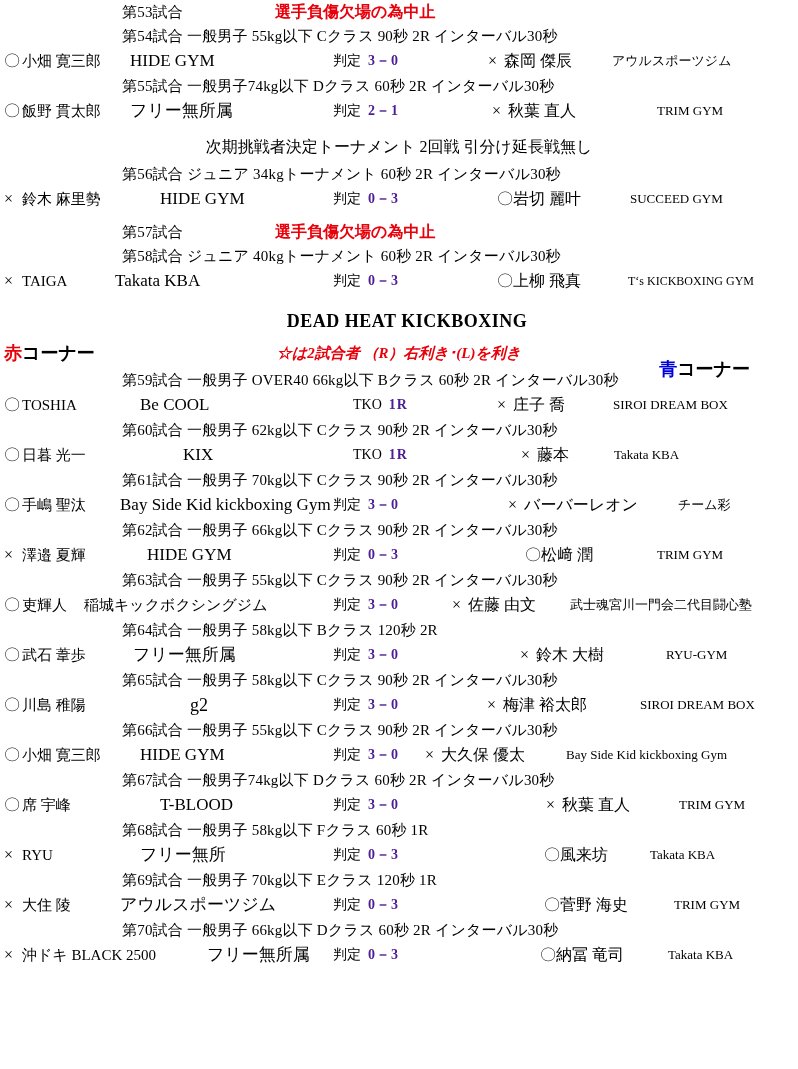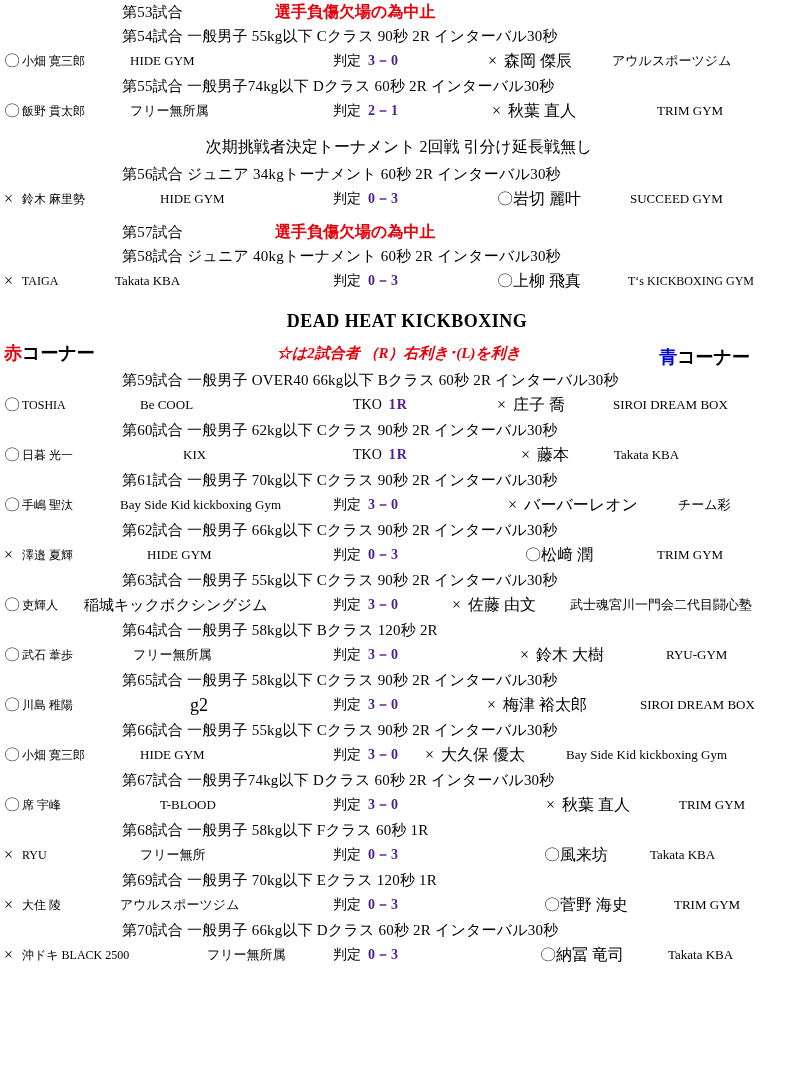--- a/index.html
+++ b/index.html
@@ -34,26 +34,26 @@
     height:26px;
     line-height:26px;
     white-space:nowrap;
   }
   .mark{
     position:absolute;left:4px;top:0;
     font-size:16px;
   }
   .red-name{
     position:absolute;left:22px;top:0;
-    font-size:12px;
+    font-size:15px;
   }
   .red-gym{
     position:absolute;
     top:0;
-    font-size:13px;
+    font-size:17px;
   }
   .verdict{
     position:absolute;left:333px;top:0;
     font-size:14px;
   }
   .verdict .score{color:#4c1d95;font-weight:bold;letter-spacing:1px;}
   .blue-mark{
     position:absolute;top:0;font-size:16px;
   }
   .blue-name{
@@ -85,21 +85,21 @@
     position:absolute;left:4px;top:0;
     font-weight:bold;font-size:18px;
   }
   .corner-red .c{color:#e8000b;}
   .corner-mid{
     position:absolute;left:0;right:0;top:0;
     text-align:center;font-size:15px;
     color:#e8000b;font-weight:bold;font-style:italic;
   }
   .corner-blue{
-    position:absolute;right:48px;top:4px;
+    position:absolute;right:48px;top:16px;
     font-weight:bold;font-size:18px;
   }
   .corner-blue .c{color:#0000dd;}
   .spacer{height:8px;}
 </style>
 </head>
 <body>
 
 <div class="page">
 

